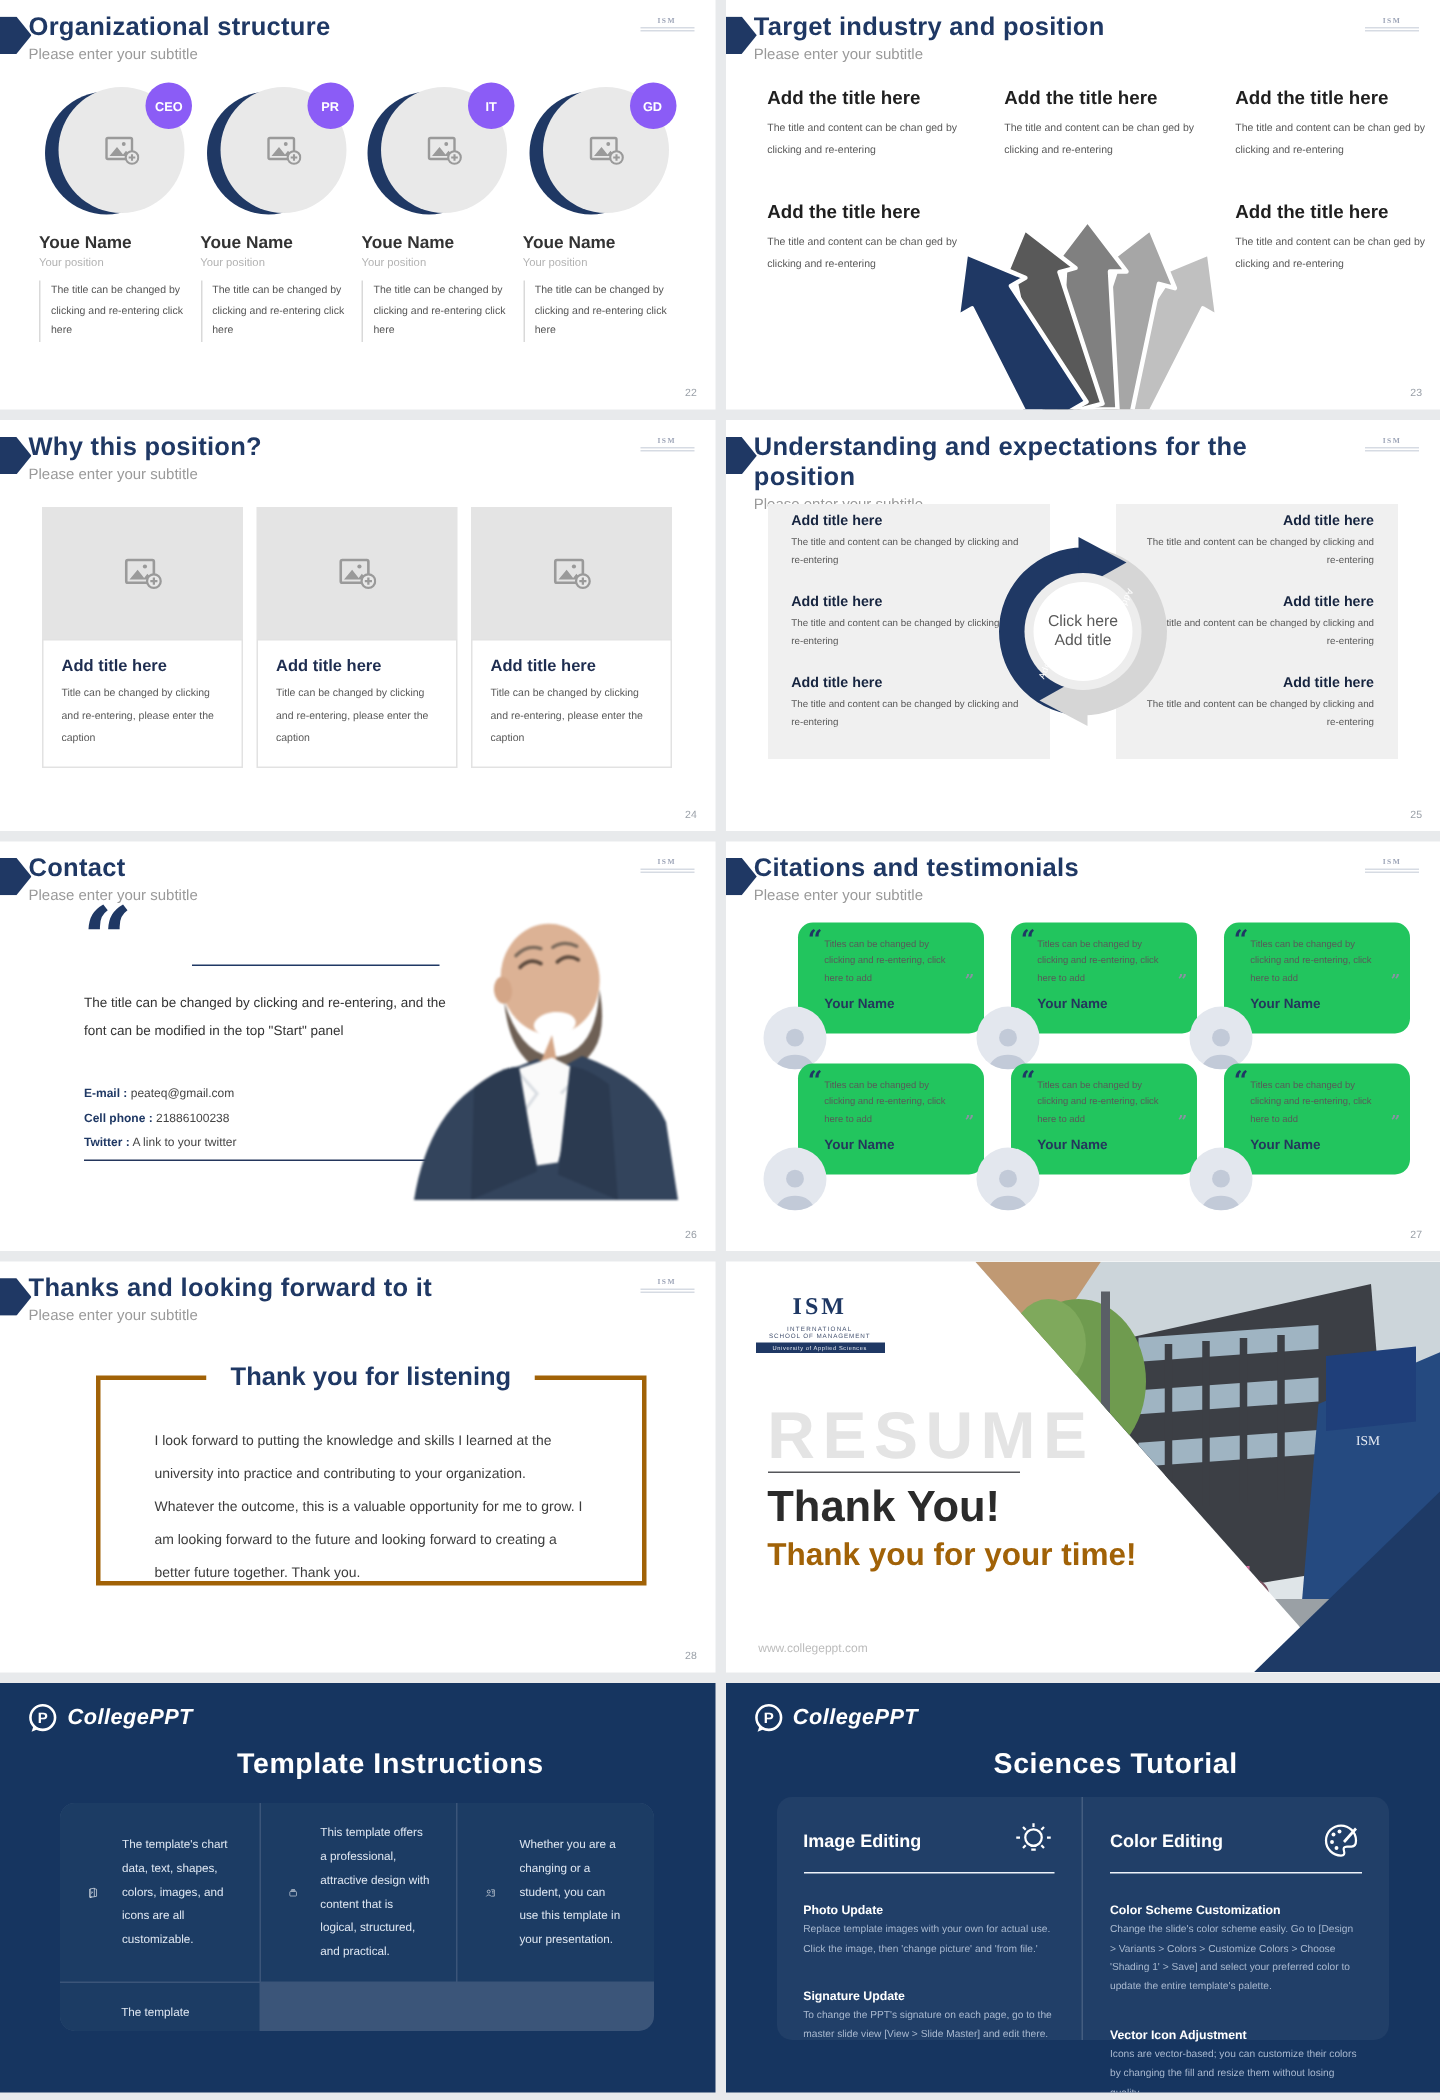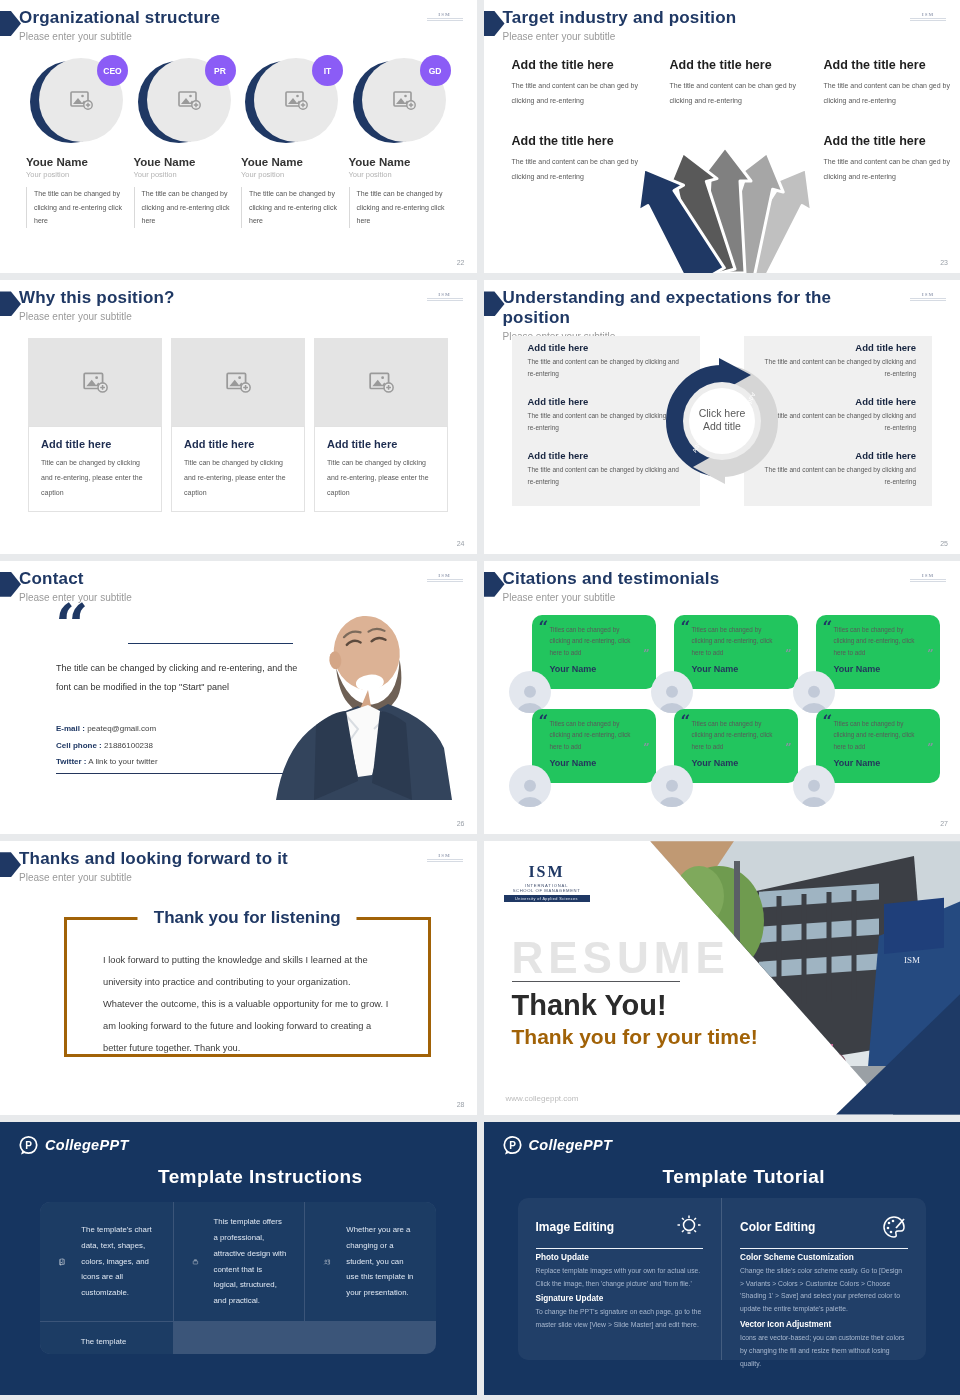--- a/index.html
+++ b/index.html
@@ -111,21 +111,21 @@
                gap:1px; background:rgba(255,255,255,.16); border-radius:10px; overflow:hidden; }
   .feat { background:#1c3c64; display:flex; align-items:center; gap:15px; padding:12px 18px; }
   .feat p { font-size:7.8px; color:#dfe7f2; line-height:2.05; }
   .tut-panel { position:absolute; left:34px; top:76px; width:408px; height:162px;
                background:rgba(255,255,255,.05); border-radius:10px; display:flex; }
   .tut-col { flex:1; padding:15px 18px 10px; }
   .tut-col + .tut-col { border-left:1px solid rgba(255,255,255,.16); }
   .tut-head { display:flex; align-items:center; justify-content:space-between;
               border-bottom:1.5px solid #eef3fa; padding-bottom:7px; }
   .tut-head h3 { font-size:12px; font-weight:bold; color:#fff; }
-  .tut-sec { margin-top:4px; }
+  .tut-sec { margin-top:20px; }
   .tut-sec h4 { font-size:8.2px; font-weight:bold; color:#fff; margin-bottom:3px; }
   .tut-sec p  { font-size:6.8px; color:#a8b8cf; line-height:1.9; }
 </style>
 </head>
 <body>
 
 <svg width="0" height="0" style="position:absolute">
   <symbol id="imgph" viewBox="0 0 24 24">
     <rect x="2" y="4" width="17" height="14" rx="1" fill="none" stroke="#9a9a9a" stroke-width="1.6"></rect>
     <circle cx="13.5" cy="8" r="1.3" fill="#9a9a9a"></circle>
@@ -604,21 +604,21 @@
 
   <div class="slide dark">
     <div class="brand">
       <svg width="21" height="21" viewBox="0 0 22 22">
         <circle cx="11" cy="10.5" r="8.6" fill="none" stroke="#fff" stroke-width="1.8"></circle>
         <path d="M4.5 16.5 L3.2 20.5 L7.5 18.6" fill="#fff"></path>
         <text x="11" y="14.4" text-anchor="middle" font-size="10.5" font-weight="bold" fill="#fff">P</text>
       </svg>
       <span class="btxt">CollegePPT</span>
     </div>
-    <div class="dtitle">Template Tutorial</div>
+    <div class="dtitle">Sciences Tutorial</div>
     <div class="tut-panel">
       <div class="tut-col">
         <div class="tut-head">
           <h3>Image Editing</h3>
           <svg width="28" height="28" viewBox="0 0 28 28">
             <g fill="none" stroke="#fff" stroke-width="1.5">
               <circle cx="14" cy="12" r="5.5"></circle>
                 <path d="M12 17.5 h4 M12.5 20 h3"></path>
               <path d="M14 2.5 v2.5 M5 12 h-2.5 M25.5 12 H23 M7 5 l1.8 1.8 M21 5 l-1.8 1.8 M7 19 l1.8 -1.8 M21 19 l-1.8 -1.8"></path>
             </g>

